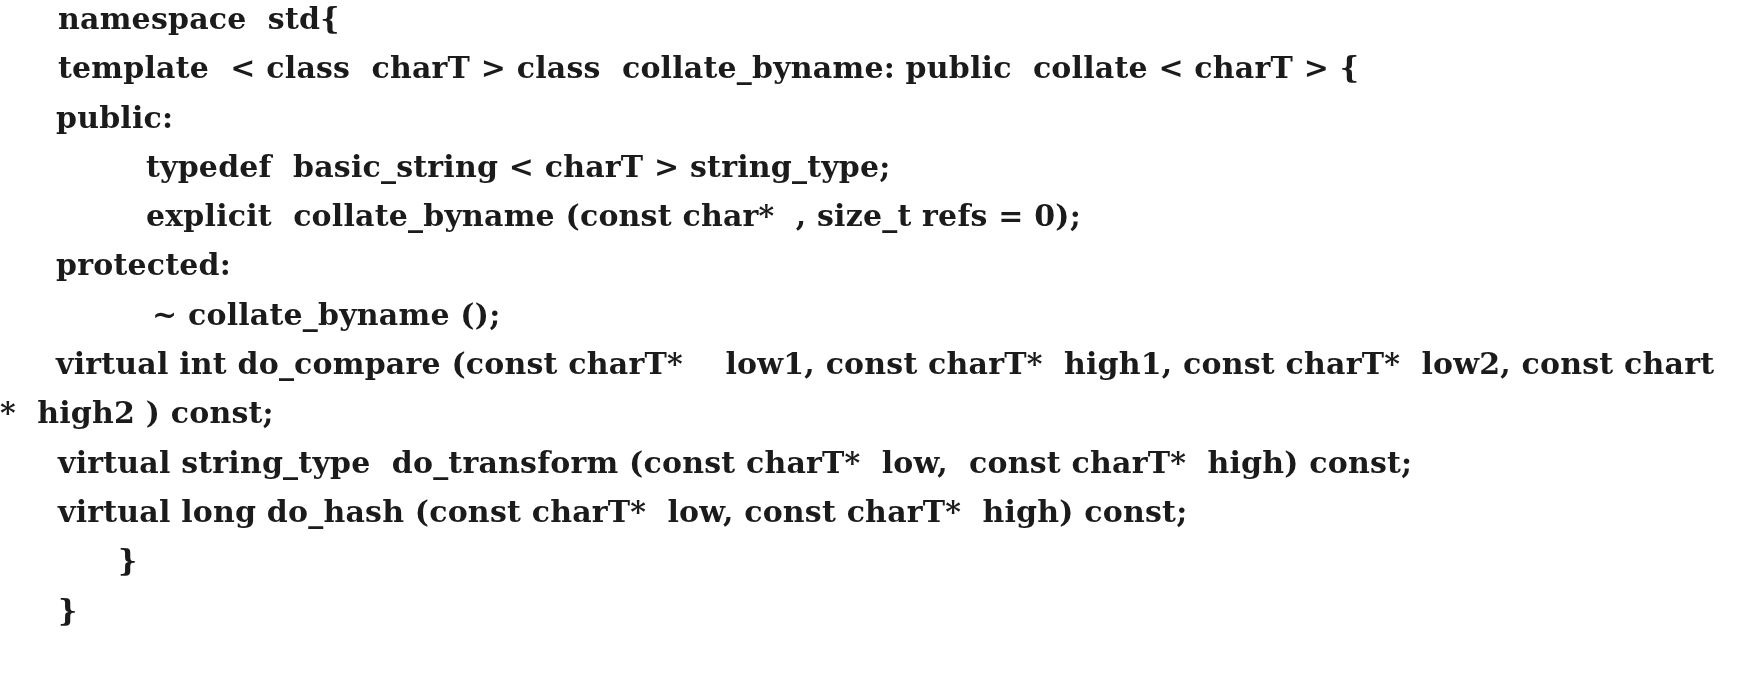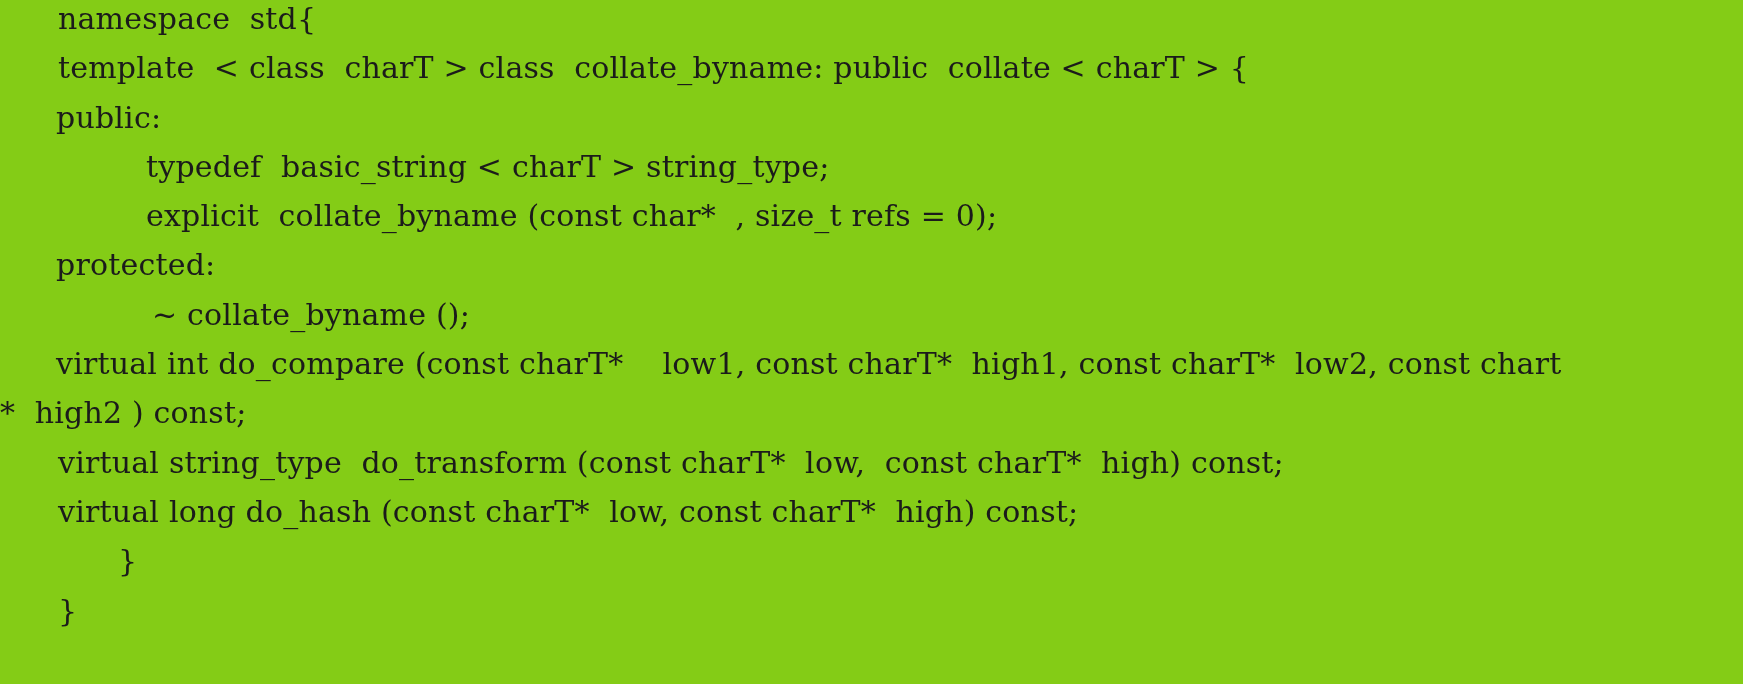--- a/index.html
+++ b/index.html
@@ -36,15 +36,15 @@
     letter-spacing: 0.2px;
     padding-left: 0px;
     height: 49.3px;
     overflow: visible;
   }
   
 </style>
 </head>
 <body style="background: rgb(220, 218, 213);">
 
-<div id="code-page" style="background: #84cc16;">
+<div id="code-page" style="background: #ffffff; font-weight: bold;">
   <div class="code-block" id="code-block" style="color: rgb(27, 27, 27); font-size: 30px;"><div class="code-line" style="padding-left: 58px;">namespace  std{</div><div class="code-line" style="padding-left: 58px;">template  &lt; class  charT &gt; class  collate_byname: public  collate &lt; charT &gt; {</div><div class="code-line" style="padding-left: 56px;">public:</div><div class="code-line" style="padding-left: 146px;">typedef  basic_string &lt; charT &gt; string_type;</div><div class="code-line" style="padding-left: 146px;">explicit  collate_byname (const char*  , size_t refs = 0);</div><div class="code-line" style="padding-left: 56px;">protected:</div><div class="code-line" style="padding-left: 152px;">~ collate_byname ();</div><div class="code-line" style="padding-left: 56px;">virtual int do_compare (const charT*    low1, const charT*  high1, const charT*  low2, const chart</div><div class="code-line" style="padding-left: 0px;">*  high2 ) const;</div><div class="code-line" style="padding-left: 58px;">virtual string_type  do_transform (const charT*  low,  const charT*  high) const;</div><div class="code-line" style="padding-left: 58px;">virtual long do_hash (const charT*  low, const charT*  high) const;</div><div class="code-line" style="padding-left: 118px;">}</div><div class="code-line" style="padding-left: 58px;">}</div></div>
 </div>
 
 </body></html>

